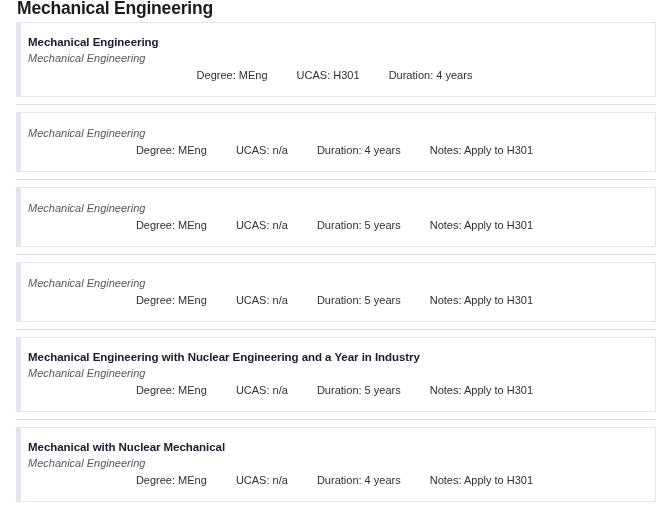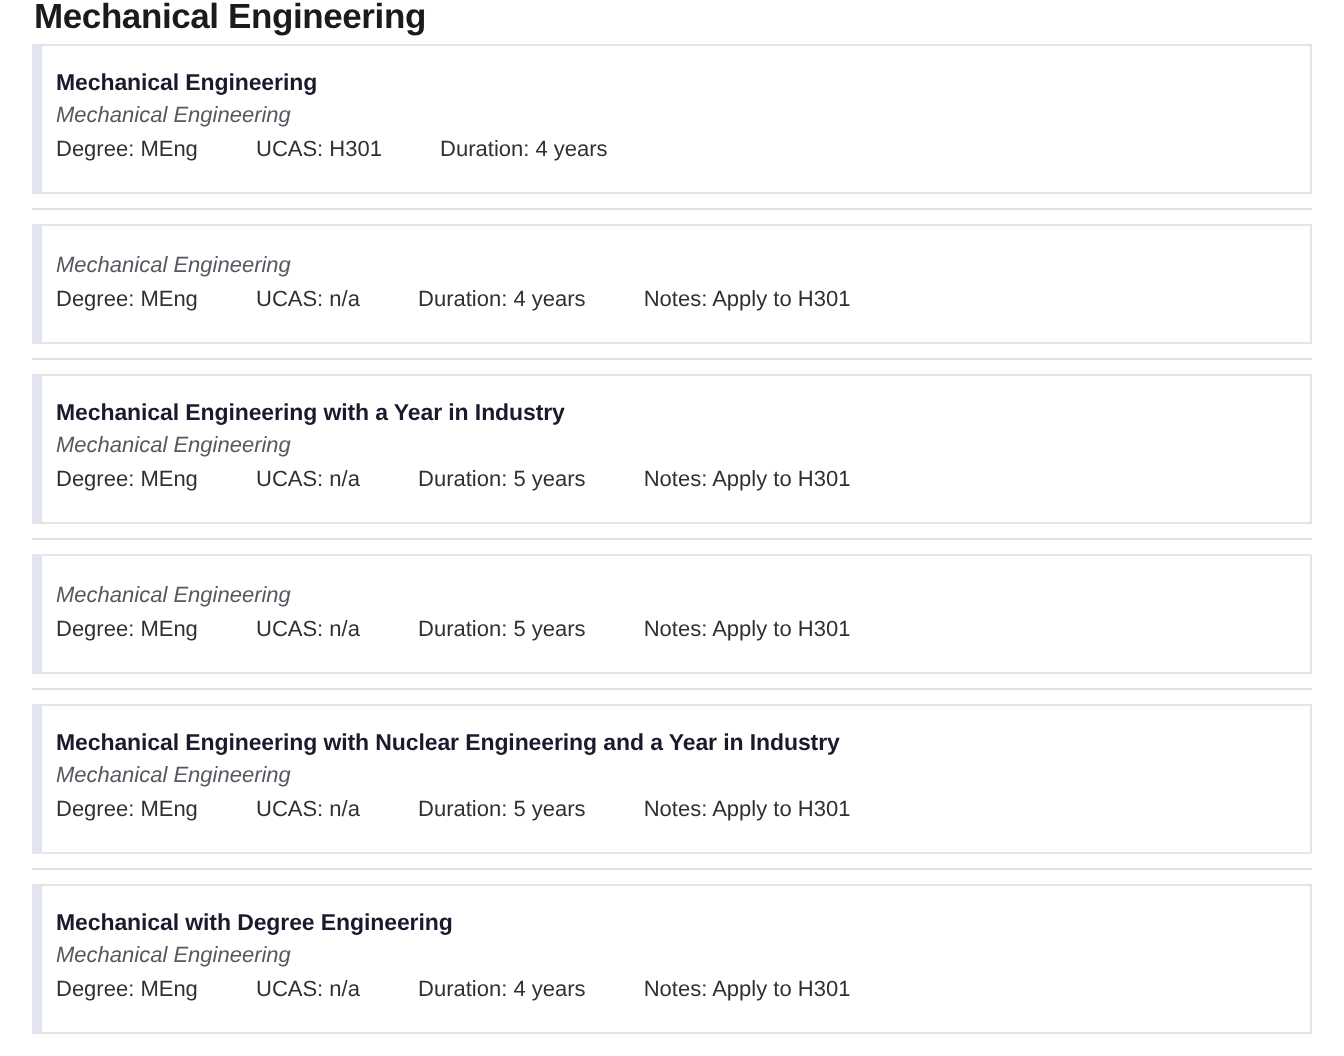--- a/index.html
+++ b/index.html
@@ -85,20 +85,21 @@
     white-space: nowrap;
   }
 
   .course-meta {
     margin-top: 2px;
     font-size: 11px;
     color: #2f2f35;
     line-height: 15px;
     white-space: nowrap;
     display: block;
+    text-align: center;
   }
 
   .meta-field {
     display: inline-block;
     margin-right: 26px;
   }
   .meta-field:last-child {
     margin-right: 0;
   }
 
@@ -137,21 +138,20 @@
         <span class="meta-field">Degree: MEng</span>
         <span class="meta-field">UCAS: n/a</span>
         <span class="meta-field">Duration: 4 years</span>
         <span class="meta-field">Notes: Apply to H301</span>
       </div>
     </div>
   </li>
 <div class="card-separator"></div>
   <li class="course-item">
     <div class="course-card">
-      <div class="course-name">Mechanical Engineering with a Year in Industry</div>
       <div class="course-dept">Mechanical Engineering</div>
       <div class="course-meta">
         <span class="meta-field">Degree: MEng</span>
         <span class="meta-field">UCAS: n/a</span>
         <span class="meta-field">Duration: 5 years</span>
         <span class="meta-field">Notes: Apply to H301</span>
       </div>
     </div>
   </li>
 <div class="card-separator"></div>
@@ -175,21 +175,21 @@
         <span class="meta-field">Degree: MEng</span>
         <span class="meta-field">UCAS: n/a</span>
         <span class="meta-field">Duration: 5 years</span>
         <span class="meta-field">Notes: Apply to H301</span>
       </div>
     </div>
   </li>
 <div class="card-separator"></div>
   <li class="course-item">
     <div class="course-card">
-      <div class="course-name">Mechanical with Degree Engineering</div>
+      <div class="course-name">Mechanical with Nuclear Mechanical</div>
       <div class="course-dept">Mechanical Engineering</div>
       <div class="course-meta">
         <span class="meta-field">Degree: MEng</span>
         <span class="meta-field">UCAS: n/a</span>
         <span class="meta-field">Duration: 4 years</span>
         <span class="meta-field">Notes: Apply to H301</span>
       </div>
     </div>
   </li>
 </ul>

